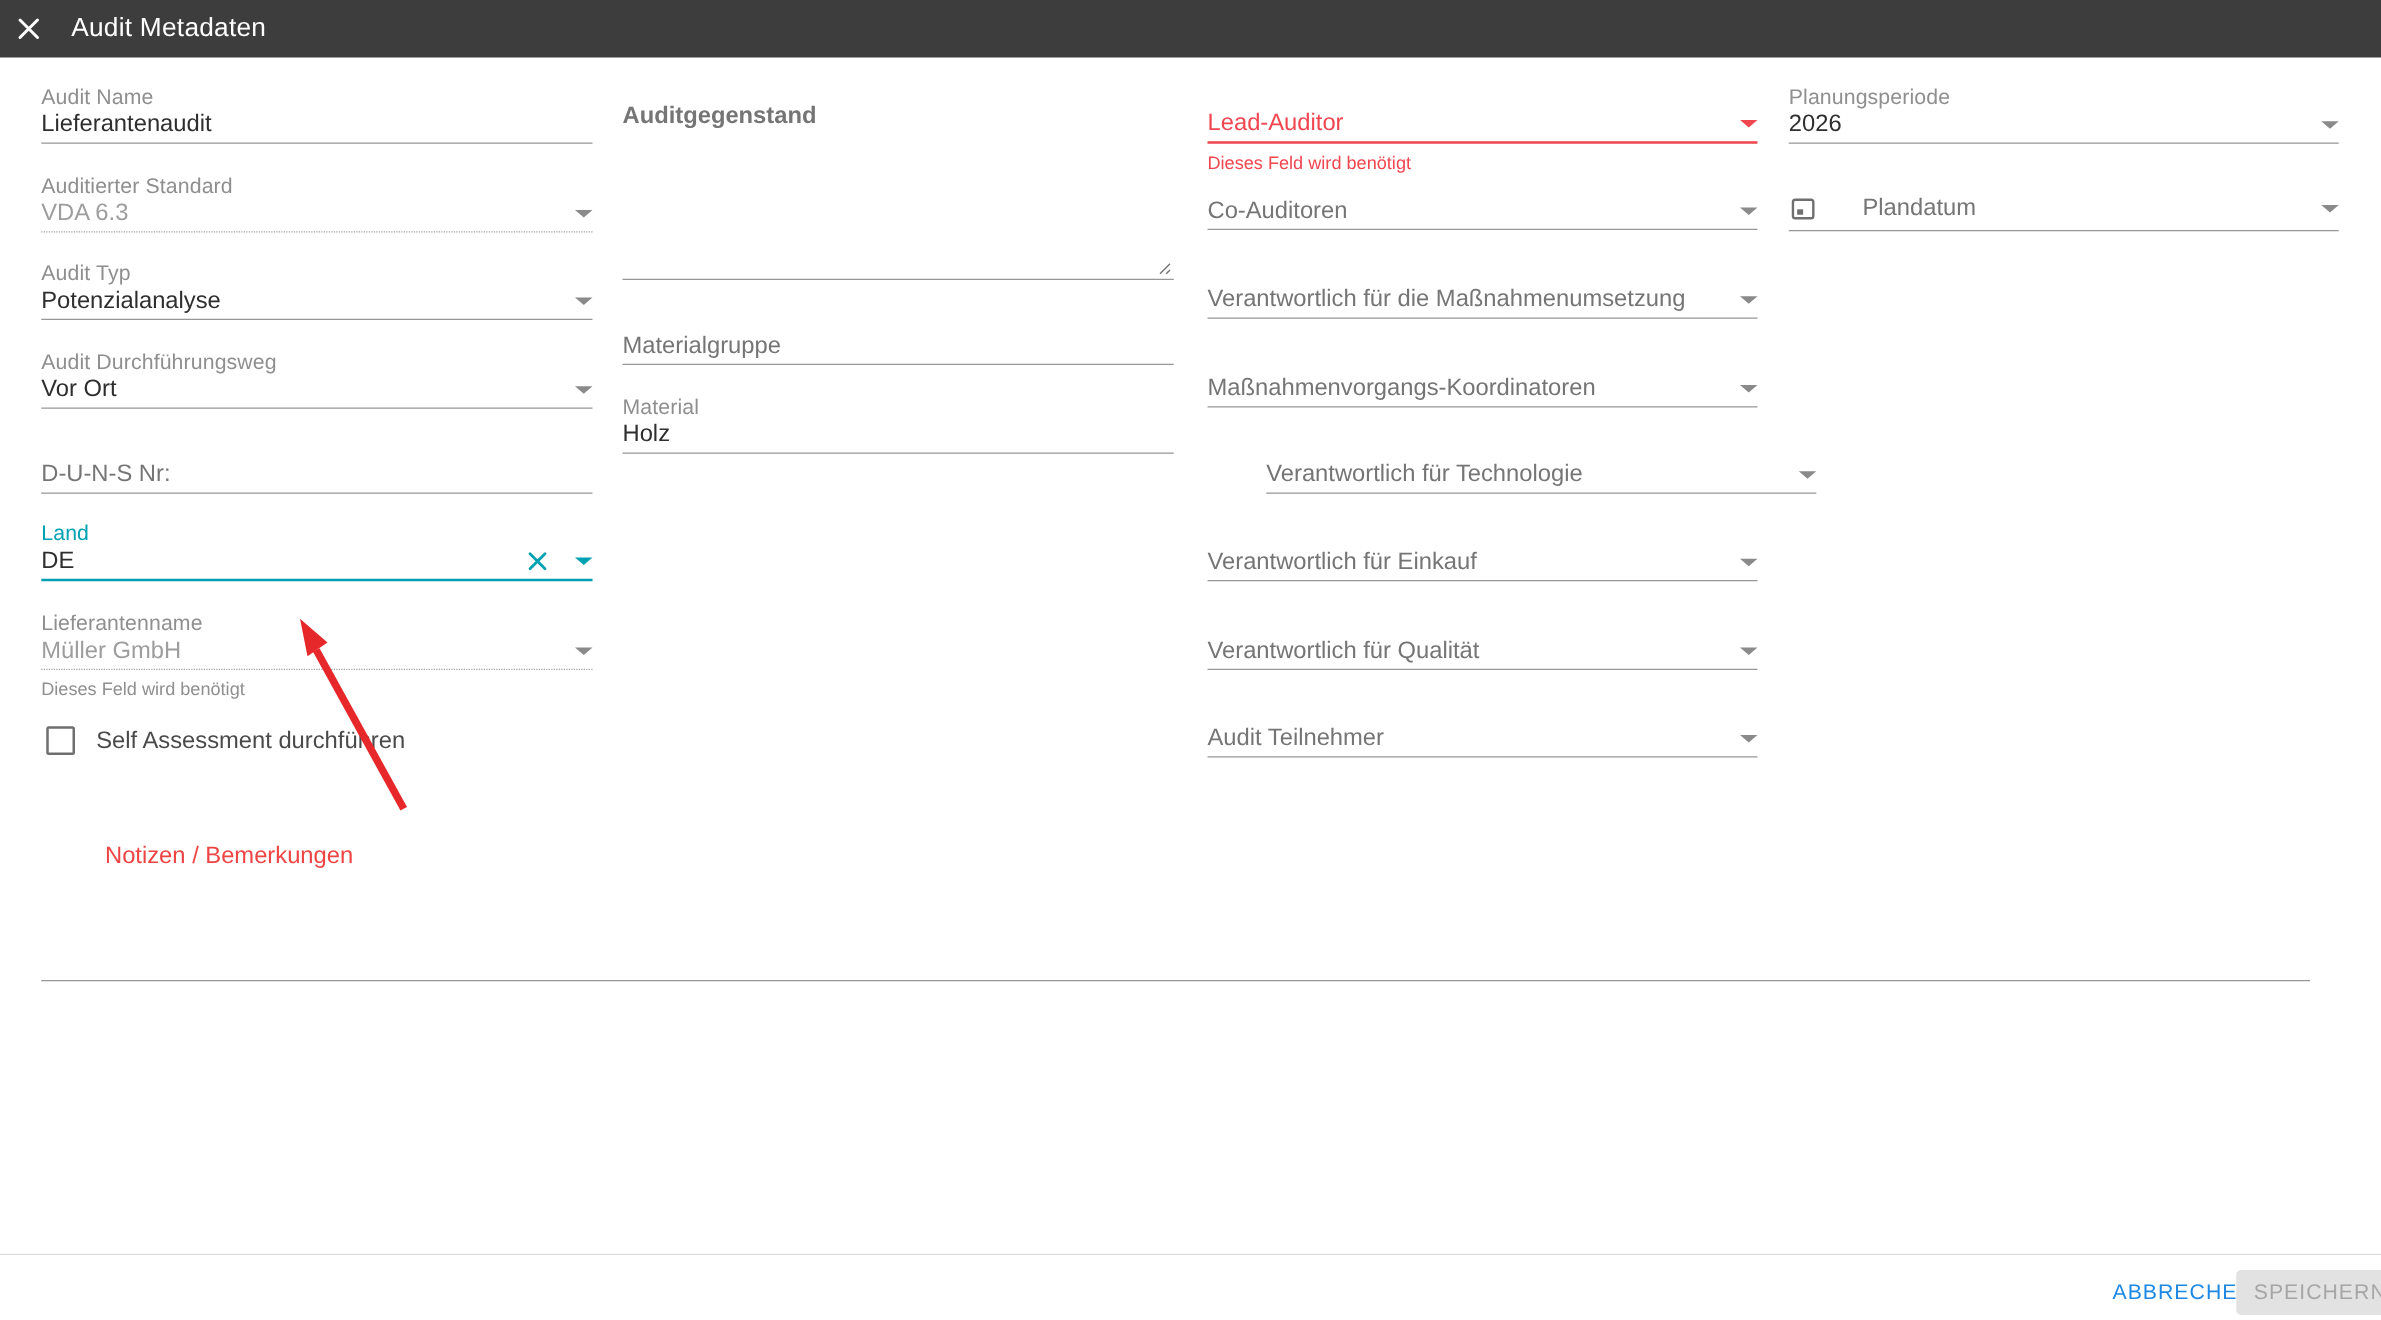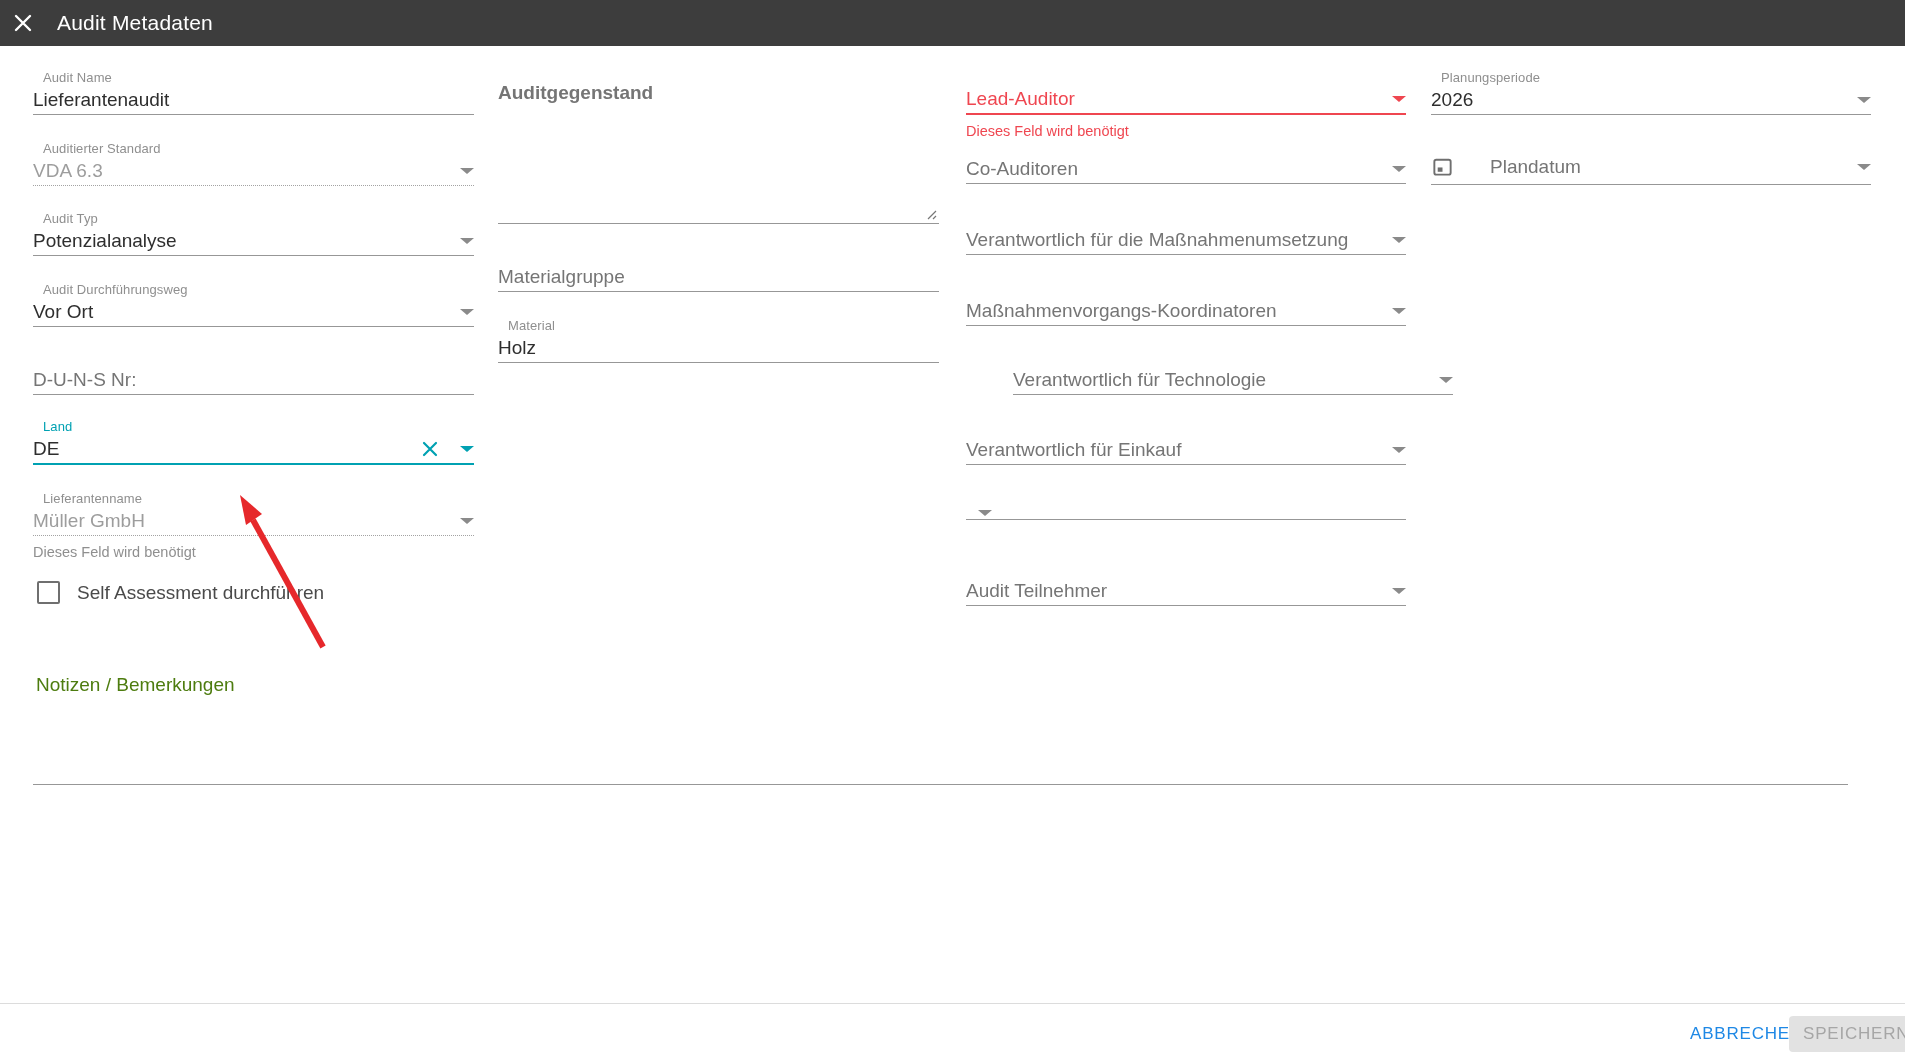--- a/index.html
+++ b/index.html
@@ -6,21 +6,21 @@
   body{font-family:"Liberation Sans", sans-serif; -webkit-font-smoothing:antialiased;}
   #stage{position:relative;width:1905px;height:1056px;background:#fff;overflow:hidden;}
 
   
   .topbar{position:absolute;left:0;top:0;width:1905px;height:46px;background:#3d3d3d;display:flex;align-items:center;}
   .close-btn{width:46px;height:46px;display:flex;align-items:center;justify-content:center;cursor:pointer;}
   .dlg-title{color:#ffffff;font-size:21px;font-weight:500;letter-spacing:.2px;margin-left:11px;}
 
   
   .fld{position:absolute;}
-  .lbl{display:block;font-size:13px;line-height:15px;color:#8f8f8f;margin-bottom:4px;letter-spacing:.1px;margin-left:10px;}
+  .lbl{display:block;font-size:17px;line-height:15px;color:#8f8f8f;margin-bottom:4px;letter-spacing:.1px;}
   .lbl.teal{color:#00a1b2;}
   .vrow{display:flex;align-items:center;line-height:22px;padding-bottom:3px;border-bottom:1px solid #979797;}
   .vrow.dotted{border-bottom:1px dotted #a3a3a3;}
   .vrow.teal{border-bottom:2px solid #00a1b2;}
   .vrow.red{border-bottom:2px solid #ef4650;}
   .val{font-size:19px;color:#2e2e2e;white-space:nowrap;flex:1;}
   .val.ph{color:#757575;}
   .val.dis{color:#9d9d9d;}
   .val.red{color:#ef4650;}
   .hint{font-size:14.5px;line-height:15px;margin-top:9px;color:#8f8f8f;display:block;}
@@ -35,21 +35,21 @@
   .tarea{position:absolute;border-bottom:1px solid #979797;font-weight:bold;}
   .tarea .ph-top{font-size:19px;color:#757575;}
   .resize-handle{position:absolute;right:2px;bottom:3px;}
 
   
   .cbx-row{position:absolute;display:flex;align-items:center;cursor:pointer;}
   .cbx{width:19px;height:19px;border:2px solid #6f6f6f;border-radius:2px;background:#fff;flex:0 0 auto;}
   .cbx-label{font-size:19px;color:#4a4a4a;margin-left:17px;}
 
   
-  .notes-ph{position:absolute;font-size:19px;color:#4d7c0f;}
+  .notes-ph{position:absolute;font-size:19px;color:#ef4444;margin-left:48px;}
   .notes-line{position:absolute;border-bottom:1px solid #979797;}
 
   
   .footer-divider{position:absolute;left:0;top:1003px;width:1905px;border-bottom:1px solid #dcdcdc;}
   .btn-cancel{position:absolute;left:1682px;top:1016px;height:36px;display:flex;align-items:center;
               color:#1e88e5;font-size:17px;font-weight:500;letter-spacing:.8px;cursor:pointer;padding:0 8px;}
   .btn-save{position:absolute;left:1789px;top:1016px;height:36px;display:flex;align-items:center;
             background:#e2e2e2;border-radius:4px;color:#a6a6a6;font-size:17px;font-weight:500;
             letter-spacing:.8px;padding:0 14px;cursor:default;}
 
@@ -192,20 +192,21 @@
 
   <div class="fld" style="left:966px;top:439px;width:440px;">
     <div class="vrow">
       <span class="val ph">Verantwortlich für Einkauf</span>
       <span class="caret"></span>
     </div>
   </div>
 
   <div class="fld" style="left:966px;top:510px;width:440px;">
     <div class="vrow">
+      <span class="val ph">Verantwortlich für Qualität</span>
       <span class="caret"></span>
     </div>
   </div>
 
   <div class="fld" style="left:966px;top:580px;width:440px;">
     <div class="vrow">
       <span class="val ph">Audit Teilnehmer</span>
       <span class="caret"></span>
     </div>
   </div>

